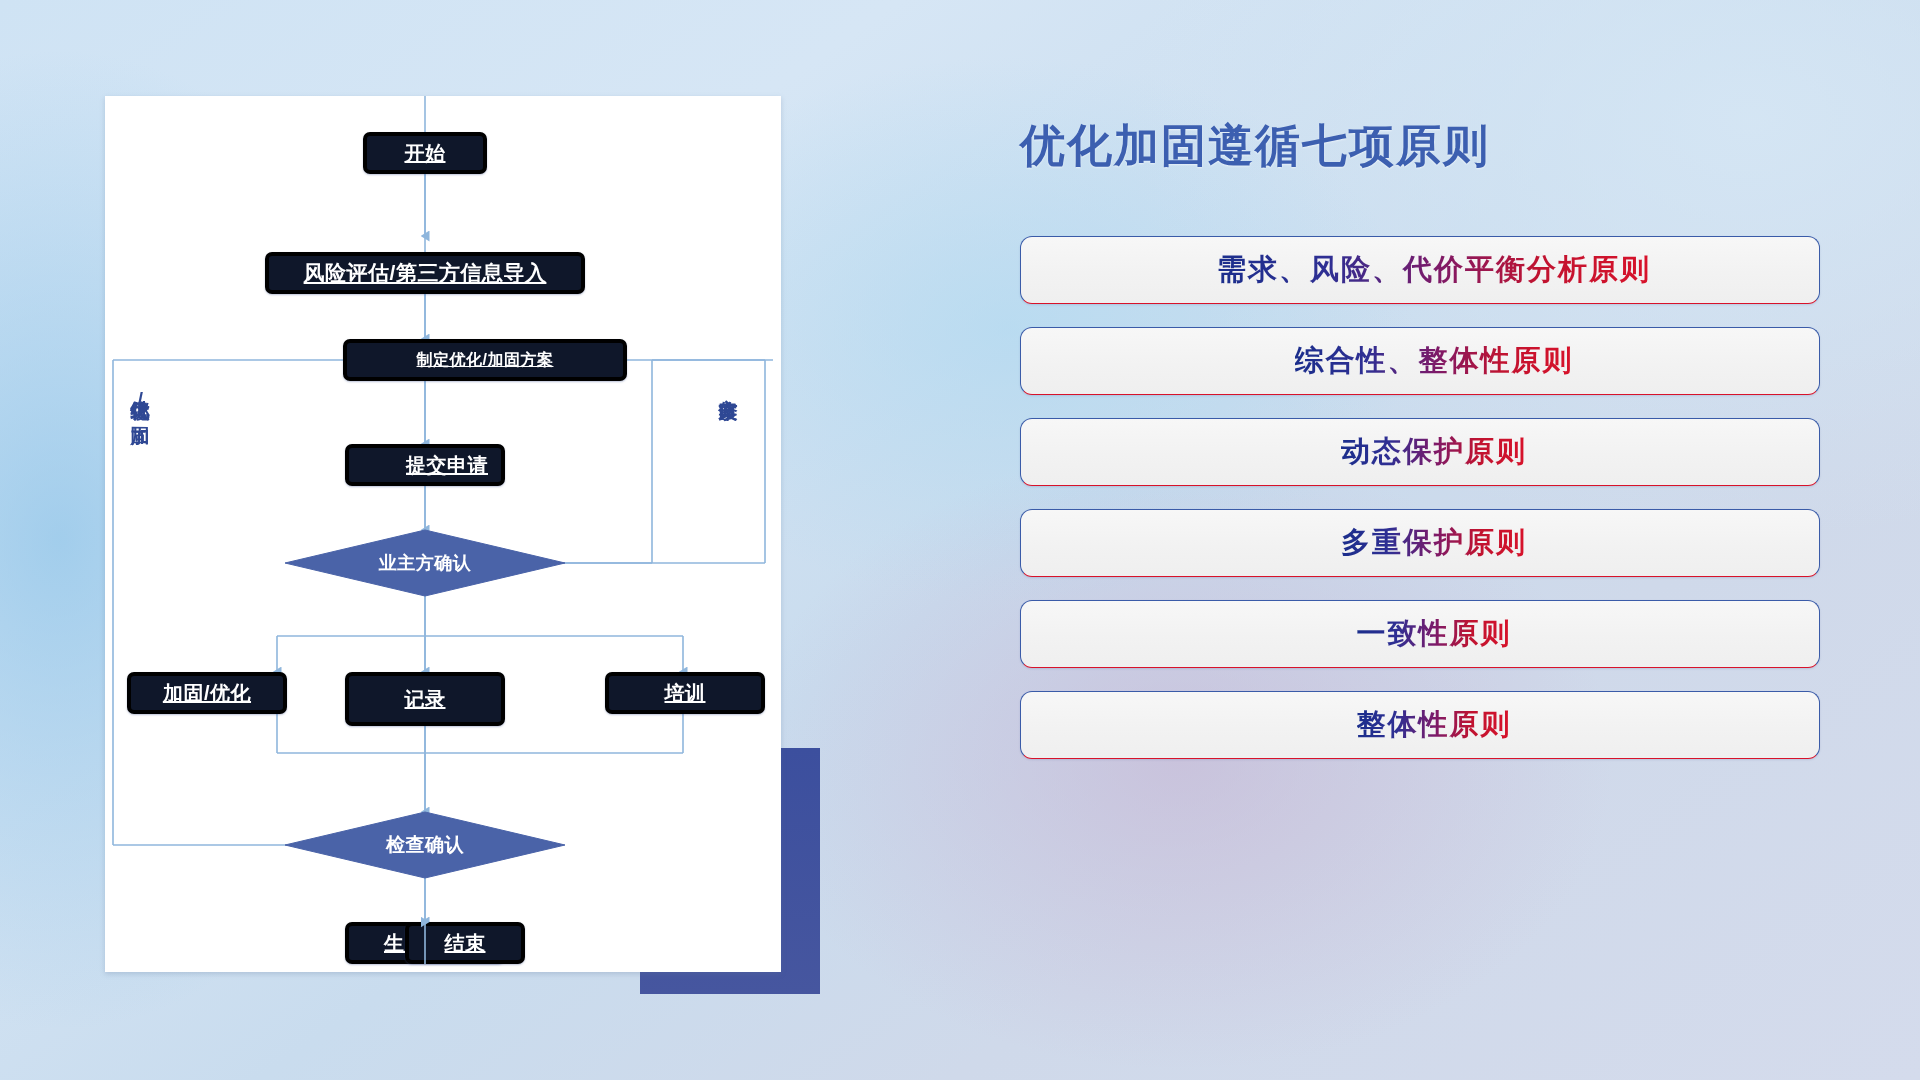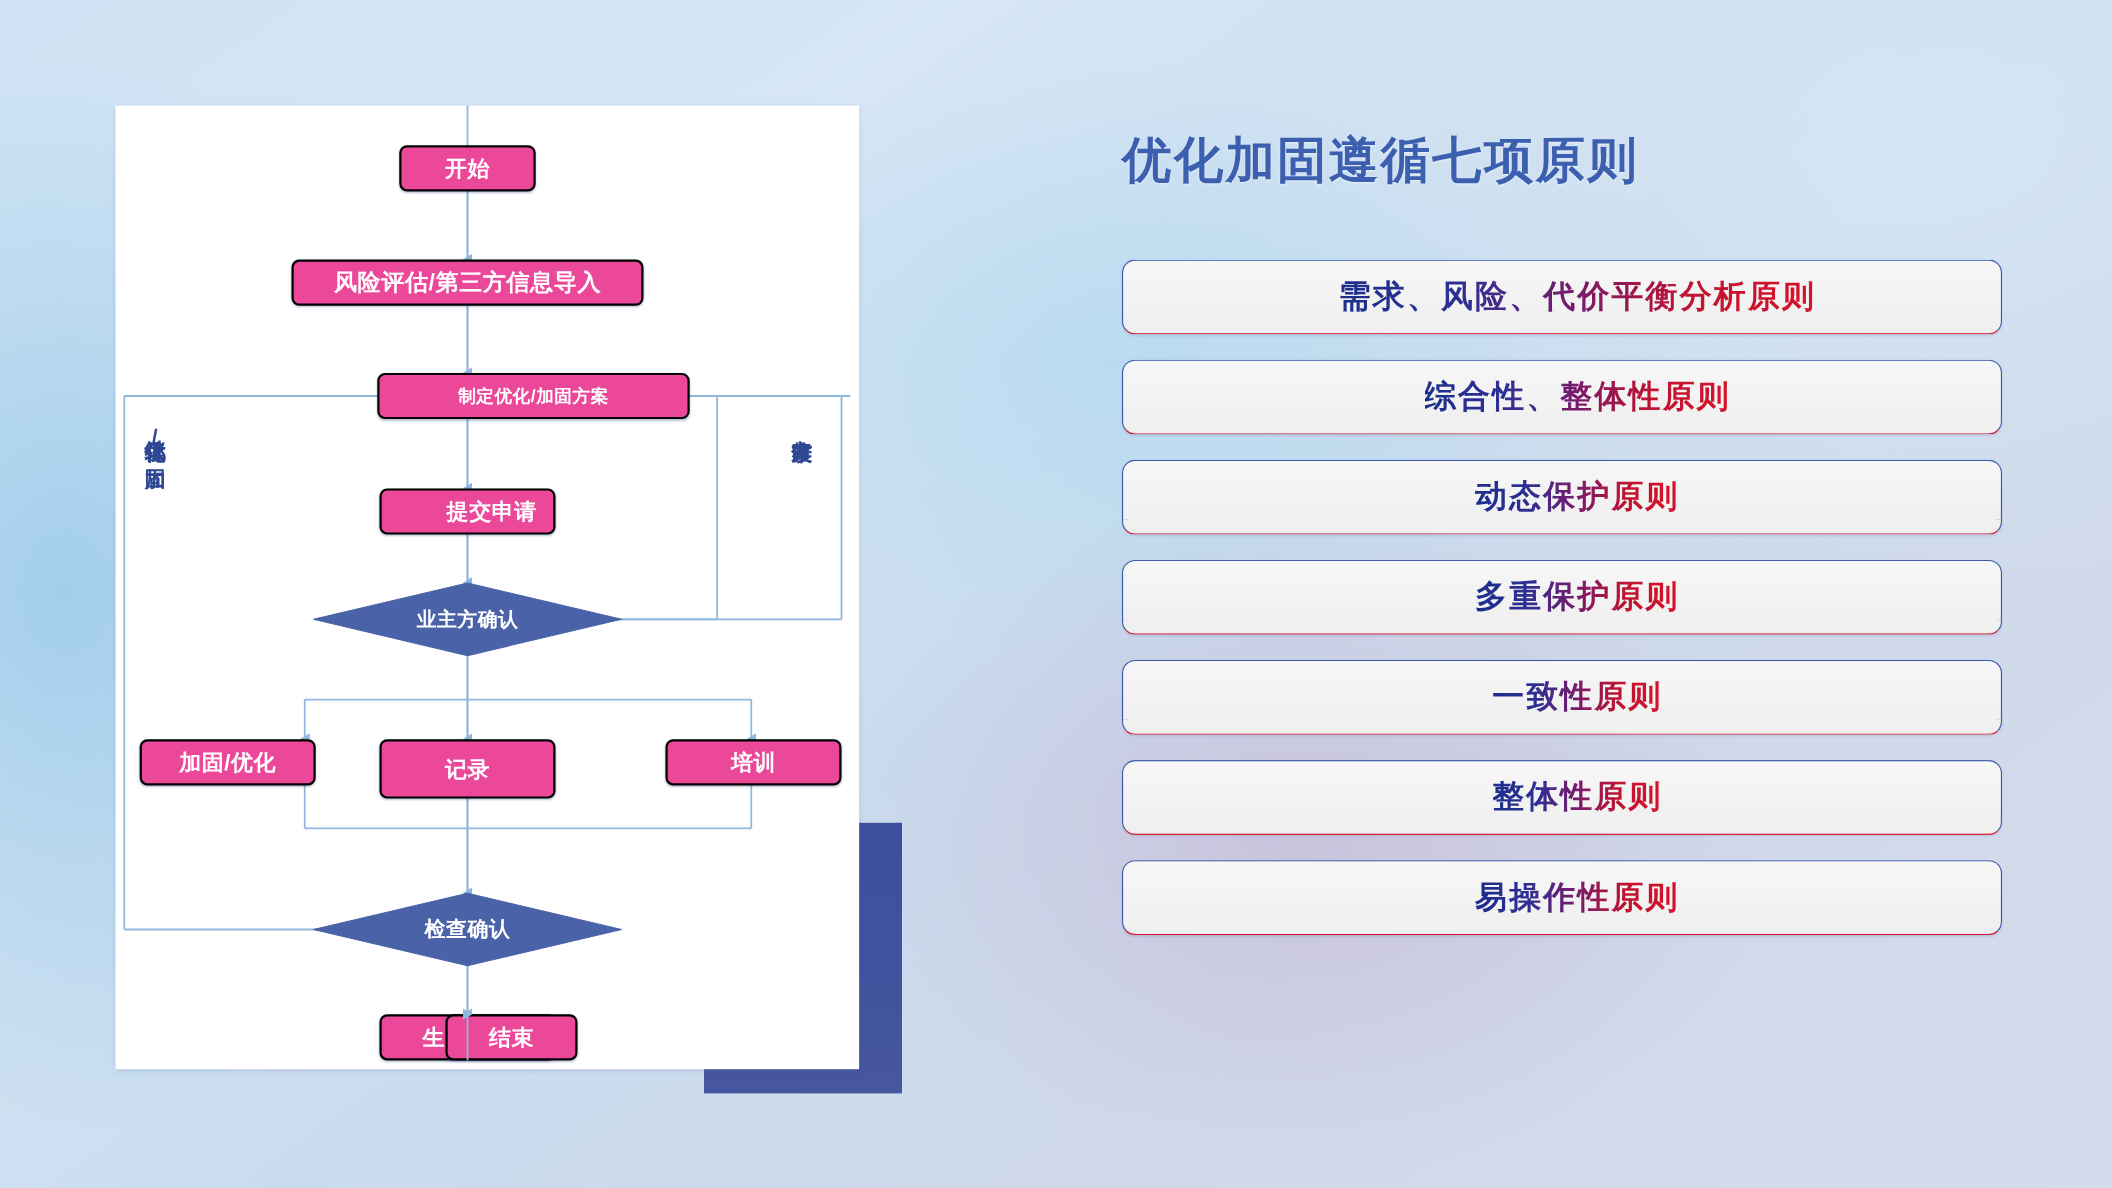--- a/index.html
+++ b/index.html
@@ -39,24 +39,25 @@
   .node {
     position: absolute;
     box-sizing: border-box;
     display: flex; align-items: center; justify-content: center;
     color: #ffffff;
     font-weight: bold;
     white-space: nowrap;
     letter-spacing: 0.5px;
   }
   .node.rect {
-    background: #ec4899;
+    background: #0f172a;
     border-radius: 7px;
-    border: 2px solid #000000;
+    border: 4px solid #000000;
     box-shadow: 0 1px 2px rgba(60,80,140,0.35);
+    text-decoration: underline;
   }
   .vlabel {
     position: absolute;
     writing-mode: vertical-rl;
     text-orientation: upright;
     color: #2f4894;
     font-weight: bold;
     letter-spacing: 1px;
     line-height: 1.0;
   }
@@ -180,21 +181,21 @@
 
       <polygon points="320,434 460,467 320,500 180,467" fill="#4a63a8" stroke="#4a63a8" stroke-width="1"></polygon>
       <polygon points="320,716 460,749 320,782 180,749" fill="#4a63a8" stroke="#4a63a8" stroke-width="1"></polygon>
     </svg>
 
     <div class="node" style="left:220px; top:452px; width:200px; height:30px; font-size:18px;">业主方确认</div>
     <div class="node" style="left:220px; top:734px; width:200px; height:30px; font-size:19px;">检查确认</div>
 
     <div class="node rect" style="left:258px; top:36px; width:124px; height:42px; font-size:20px;">开始</div>
 
-    <div class="node rect" style="left:160px; top:140px; width:320px; height:42px; font-size:21px;">风险评估/第三方信息导入</div>
+    <div class="node rect" style="left:160px; top:156px; width:320px; height:42px; font-size:21px;">风险评估/第三方信息导入</div>
 
     <div class="node rect" style="left:196px; top:243px; width:284px; height:42px; font-size:16px;margin-left:42px;">制定优化/加固方案</div>
 
     <div class="node rect" style="left:240px; top:348px; width:160px; height:42px; font-size:20px;padding-left:44px;">提交申请</div>
 
     <div class="node rect" style="left:22px; top:576px; width:160px; height:42px; font-size:20px;">加固/优化</div>
 
     <div class="node rect" style="left:240px; top:576px; width:160px; height:54px; font-size:20px;">记录</div>
 
     <div class="node rect" style="left:500px; top:576px; width:160px; height:42px; font-size:20px;">培训</div>
@@ -231,19 +232,16 @@
       </div>
       <div class="card">
         <span class="card-text">多重保护原则</span>
       </div>
       <div class="card">
         <span class="card-text">一致性原则</span>
       </div>
       <div class="card">
         <span class="card-text">整体性原则</span>
       </div>
-      <div class="card">
-        <span class="card-text">易操作性原则</span>
-      </div>
     </div>
   </div>
 
 </div>
 
 </body></html>

